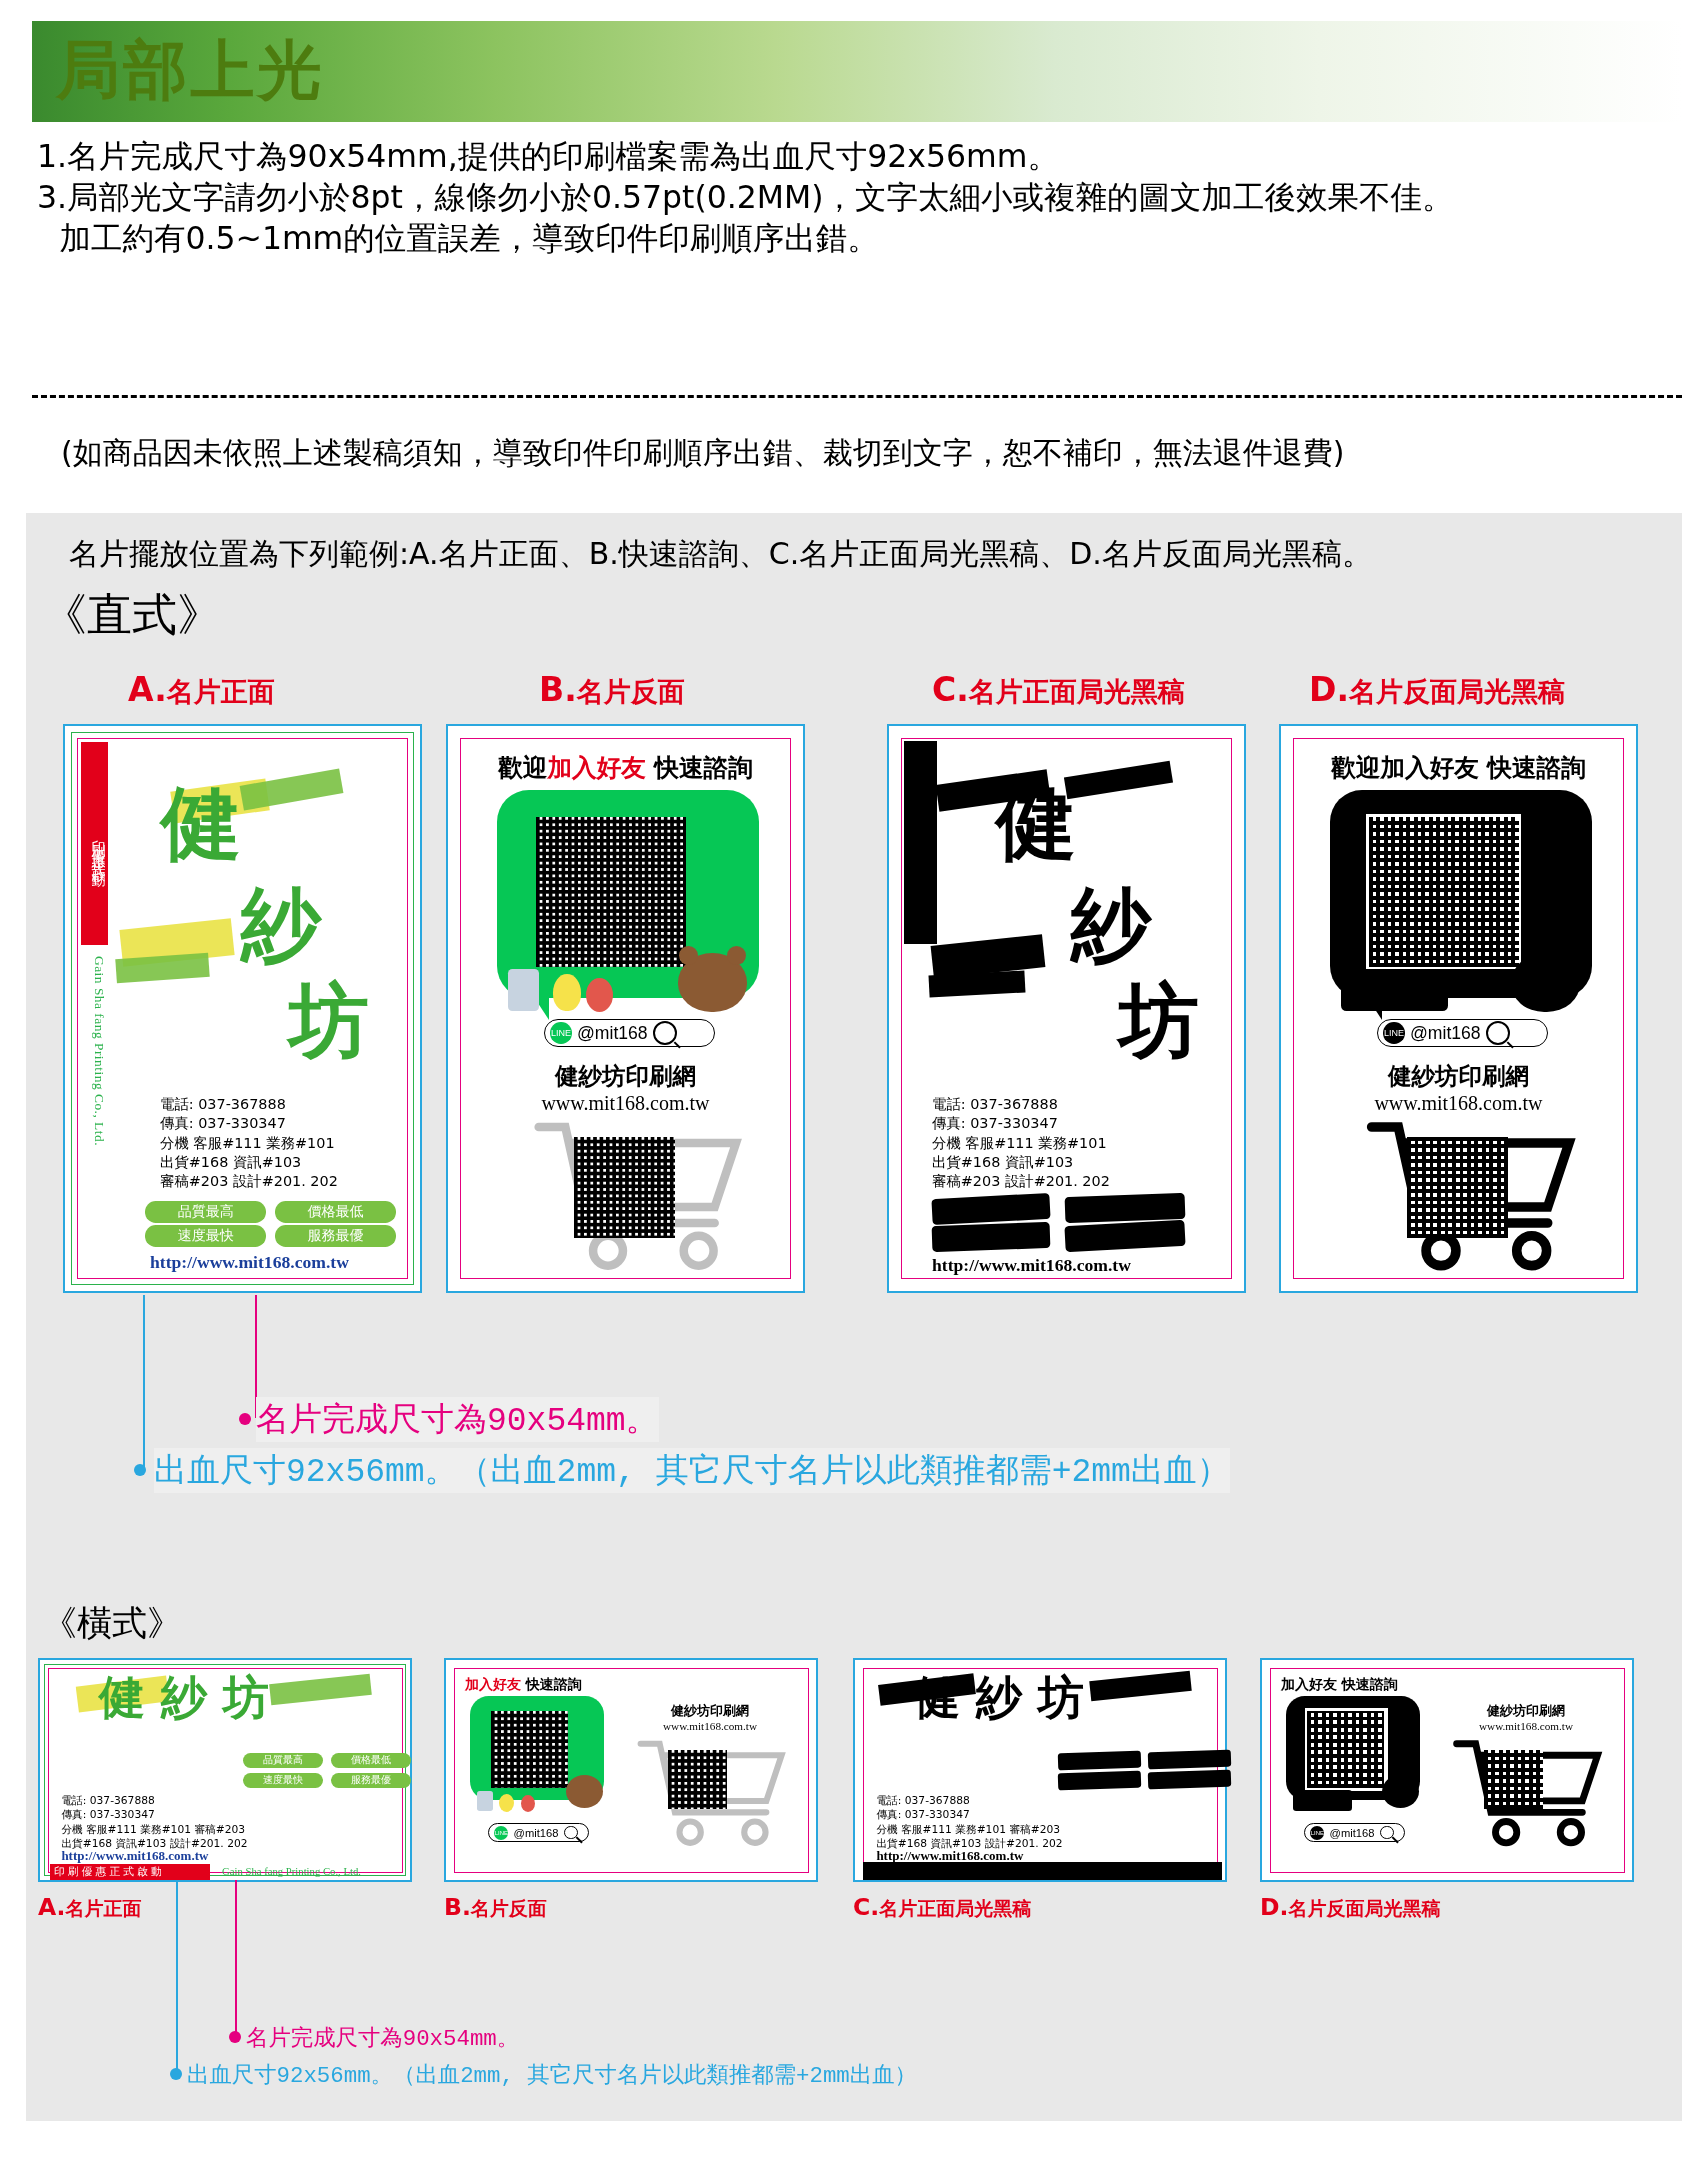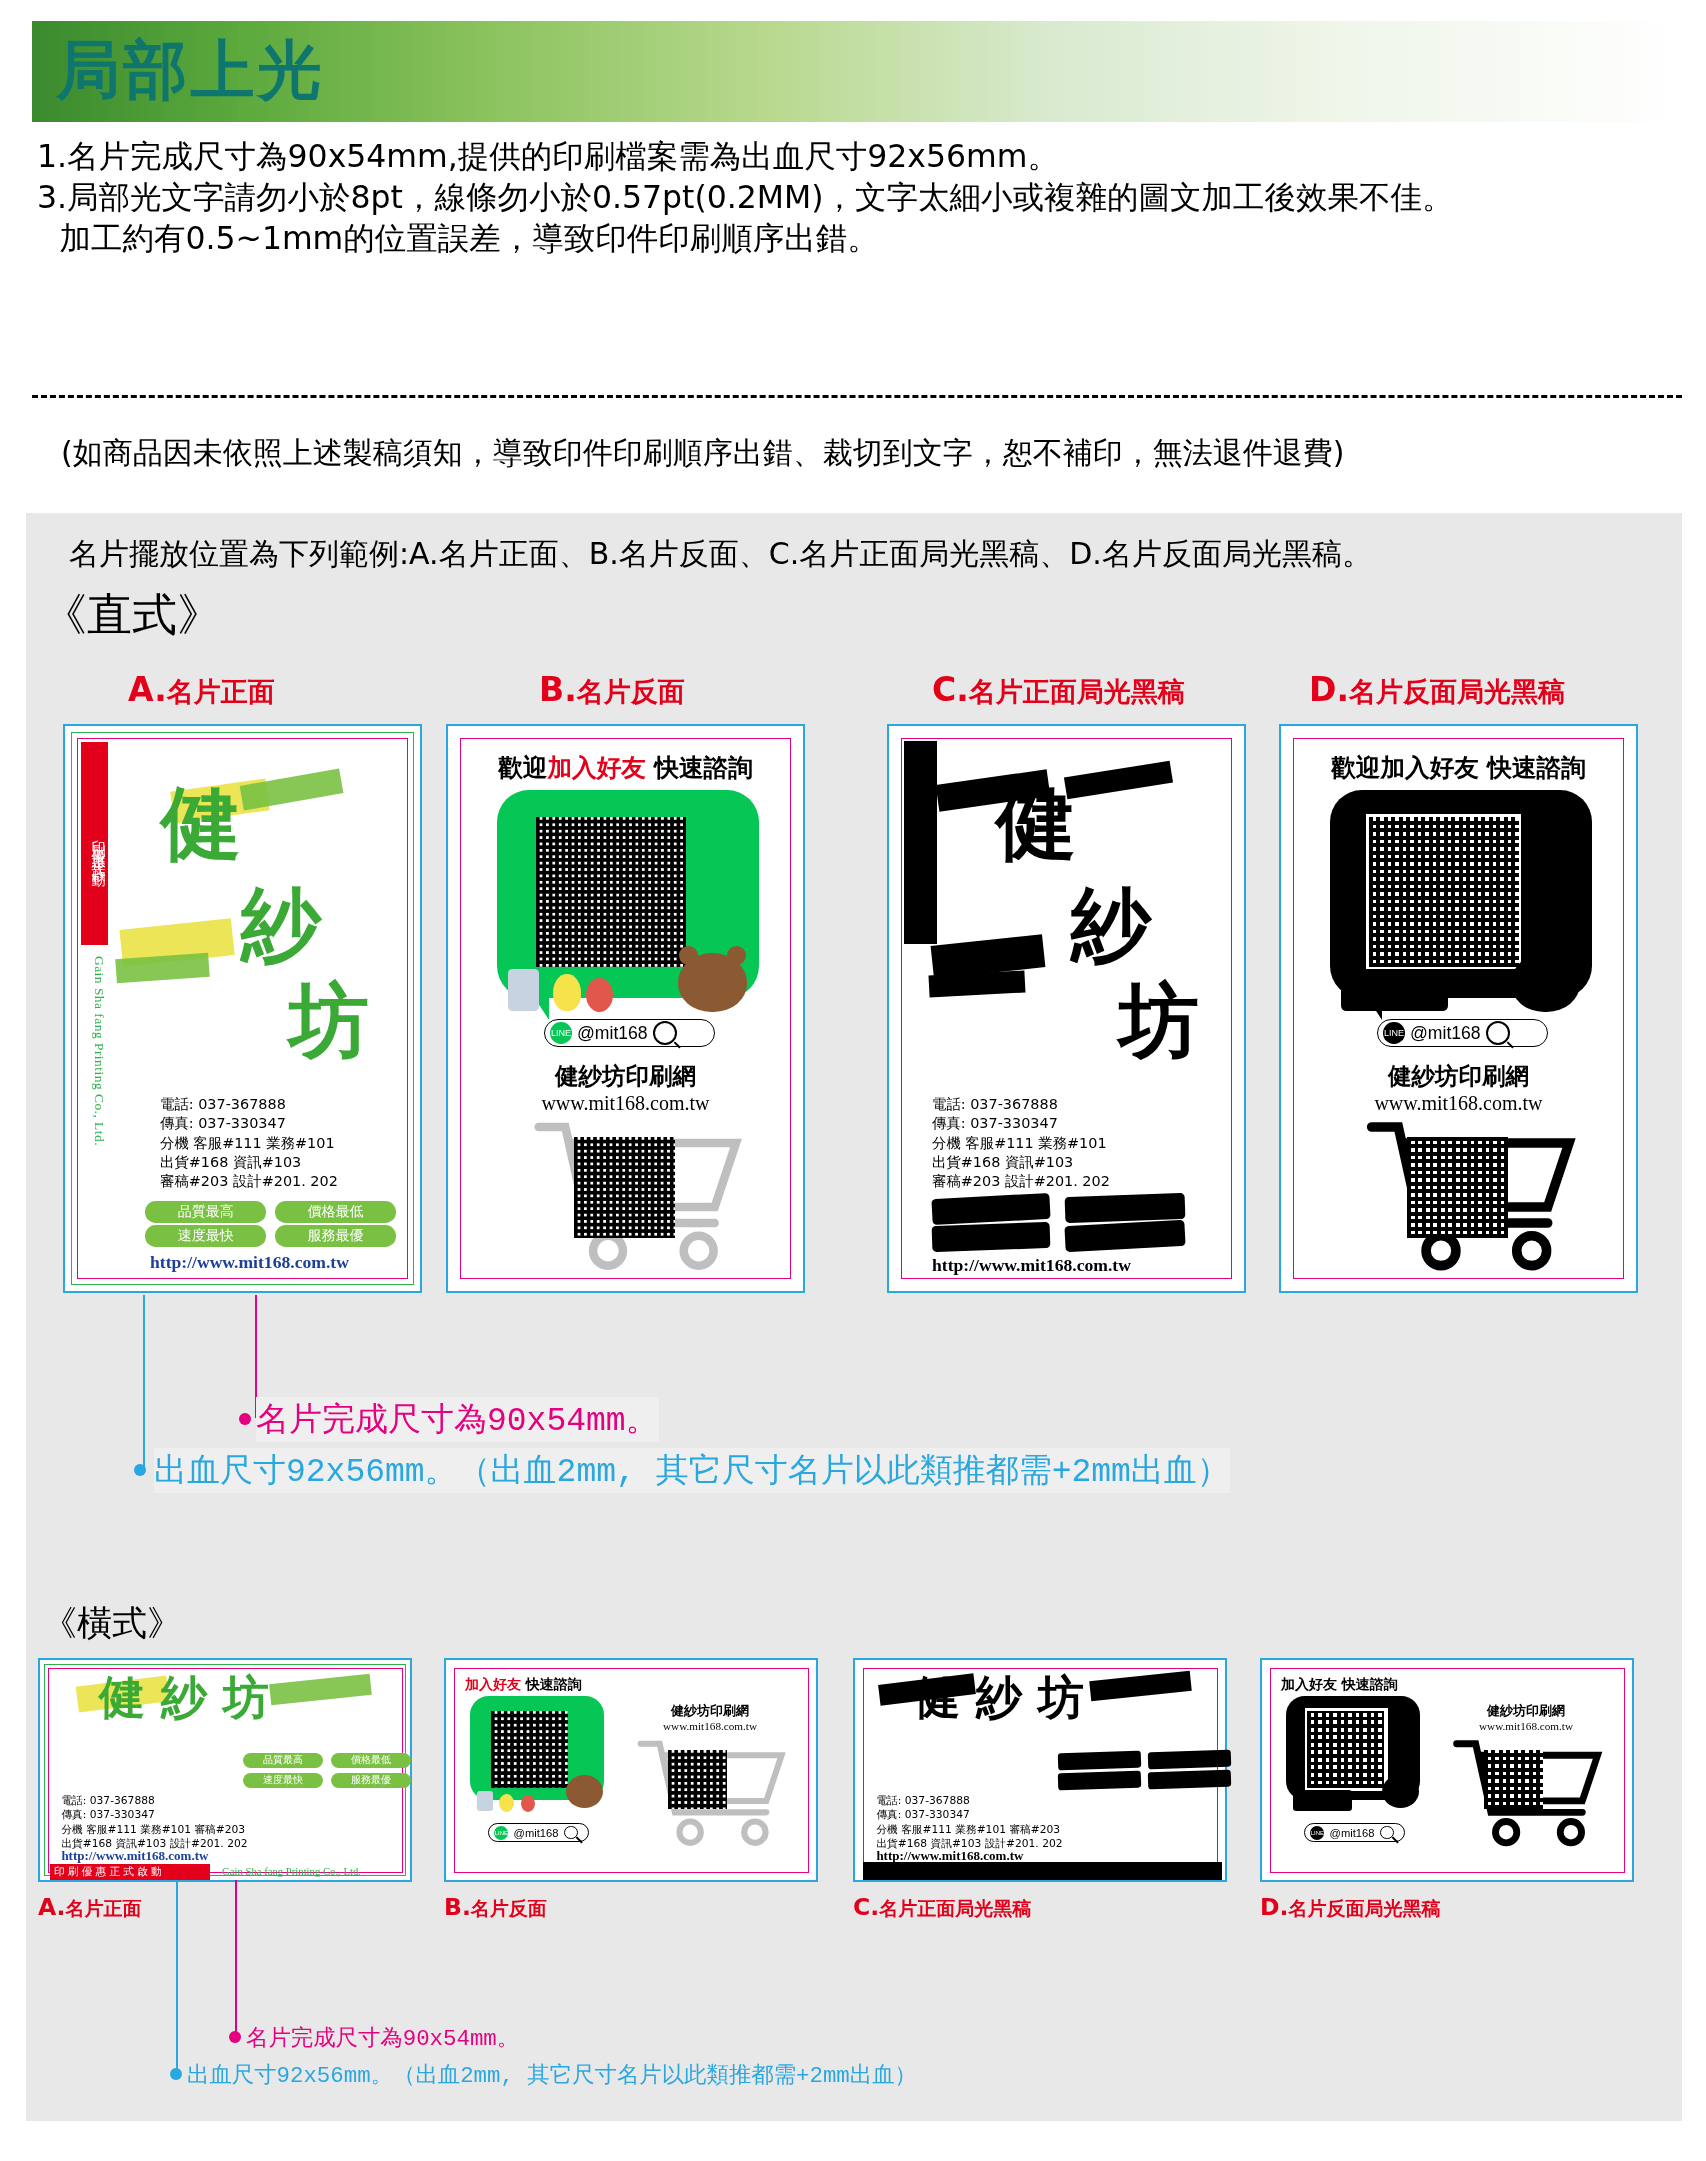--- a/index.html
+++ b/index.html
@@ -30,21 +30,21 @@
     width: 100%;
     height: 101px;
     background: linear-gradient(to right, #3a8a2e 0%, #5aa83c 12%, #8cc35f 28%, #b9d98f 45%, #d9ead0 62%, #eef5e8 78%, #ffffff 100%);
   }
   .header-title {
     position: absolute;
     left: 24px;
     top: 5.3px;
     font-size: 64px;
     font-weight: bold;
-    color: #0f766e;
+    color: #4d7c0f;
     letter-spacing: 3.2px;
     font-family: "DejaVu Sans", "Liberation Sans", sans-serif;
   }
 
   
   .instructions {
     position: absolute;
     left: 37px;
     top: 136px;
     width: 1634px;
@@ -465,21 +465,21 @@
   <div class="line">3.局部光文字請勿小於8pt，線條勿小於0.57pt(0.2MM)，文字太細小或複雜的圖文加工後效果不佳。</div>
   <div class="line indent">加工約有0.5~1mm的位置誤差，導致印件印刷順序出錯。</div>
 </div>
 
 <div class="dashed-sep"></div>
 
 <div class="note-line">(如商品因未依照上述製稿須知，導致印件印刷順序出錯、裁切到文字，恕不補印，無法退件退費)</div>
 
 <div class="gray-panel"></div>
 
-<div class="panel-caption">名片擺放位置為下列範例:A.名片正面、B.名片反面、C.名片正面局光黑稿、D.名片反面局光黑稿。</div>
+<div class="panel-caption">名片擺放位置為下列範例:A.名片正面、B.快速諮詢、C.名片正面局光黑稿、D.名片反面局光黑稿。</div>
 <div class="sect-vertical-label">《直式》</div>
 
 <div class="card-label" style="left:128px; top:670px;">
   <span class="big">A.</span><span class="small">名片正面</span>
 </div>
 <div class="card-label" style="left:539px; top:670px;">
   <span class="big">B.</span><span class="small">名片反面</span>
 </div>
 <div class="card-label" style="left:932px; top:670px;">
   <span class="big">C.</span><span class="small">名片正面局光黑稿</span>

